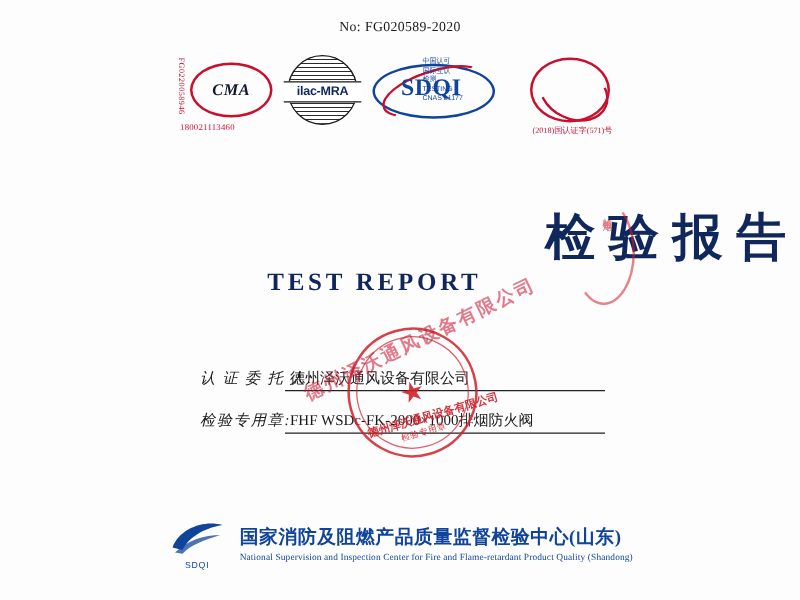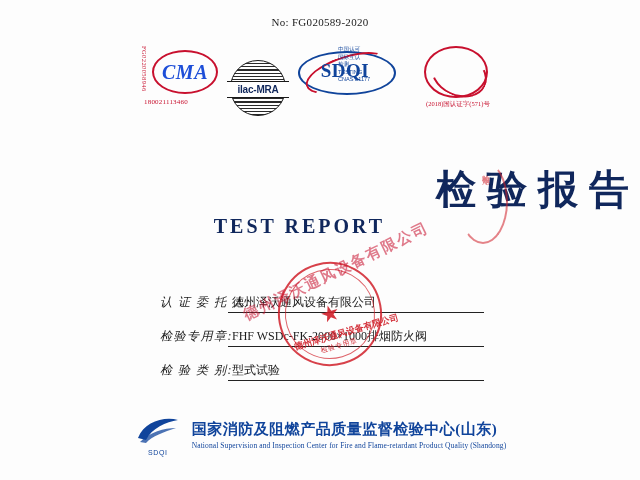--- a/index.html
+++ b/index.html
@@ -76,38 +76,38 @@
   }
   .cma .txt {
     position: absolute;
     inset: 0;
     display: flex;
     align-items: center;
     justify-content: center;
     font-family: "Liberation Serif", serif;
     font-weight: bold;
     font-style: italic;
-    font-size: 20px;
-    color: #1d4ed8;
+    font-size: 13px;
+    color: #0f172a;
     letter-spacing: 0.5px;
   }
   .cma-code {
     position: absolute;
     left: 6px;
     top: 54px;
     font-size: 7px;
     color: #c8102e;
     letter-spacing: 0.2px;
   }
 
   
   .ilac {
     position: absolute;
     left: 92px;
-    top: 16px;
+    top: 0;
     width: 56px;
     height: 56px;
   }
   .ilac .ring {
     position: absolute;
     inset: 0;
     border: 1.4px solid #1a1a1a;
     border-radius: 50%;
     background:
       repeating-linear-gradient(
@@ -520,25 +520,20 @@
     <div class="field-row">
       <div class="field-label">认 证 委 托 人:</div>
       <div class="field-value">德州泽沃通风设备有限公司</div>
       <div class="field-line"></div>
     </div>
     <div class="field-row">
       <div class="field-label">检验专用章:</div>
       <div class="field-value">FHF WSDc-FK-2000×1000排烟防火阀</div>
       <div class="field-line"></div>
     </div>
-    <div class="field-row">
-      <div class="field-label">检 验 类 别:</div>
-      <div class="field-value">型式试验</div>
-      <div class="field-line"></div>
-    </div>
   </div>
 
   <div class="seal-main">
     <div class="ring-o"></div>
     <div class="ring-i"></div>
     <div class="seal-text">
       <span style="transform: rotate(-110deg) translate(0, -46px) rotate(110deg);">德州泽沃通风设备有限公司</span>
     </div>
     <div class="star">★</div>
     <div class="bottom-text">检验专用章</div>

